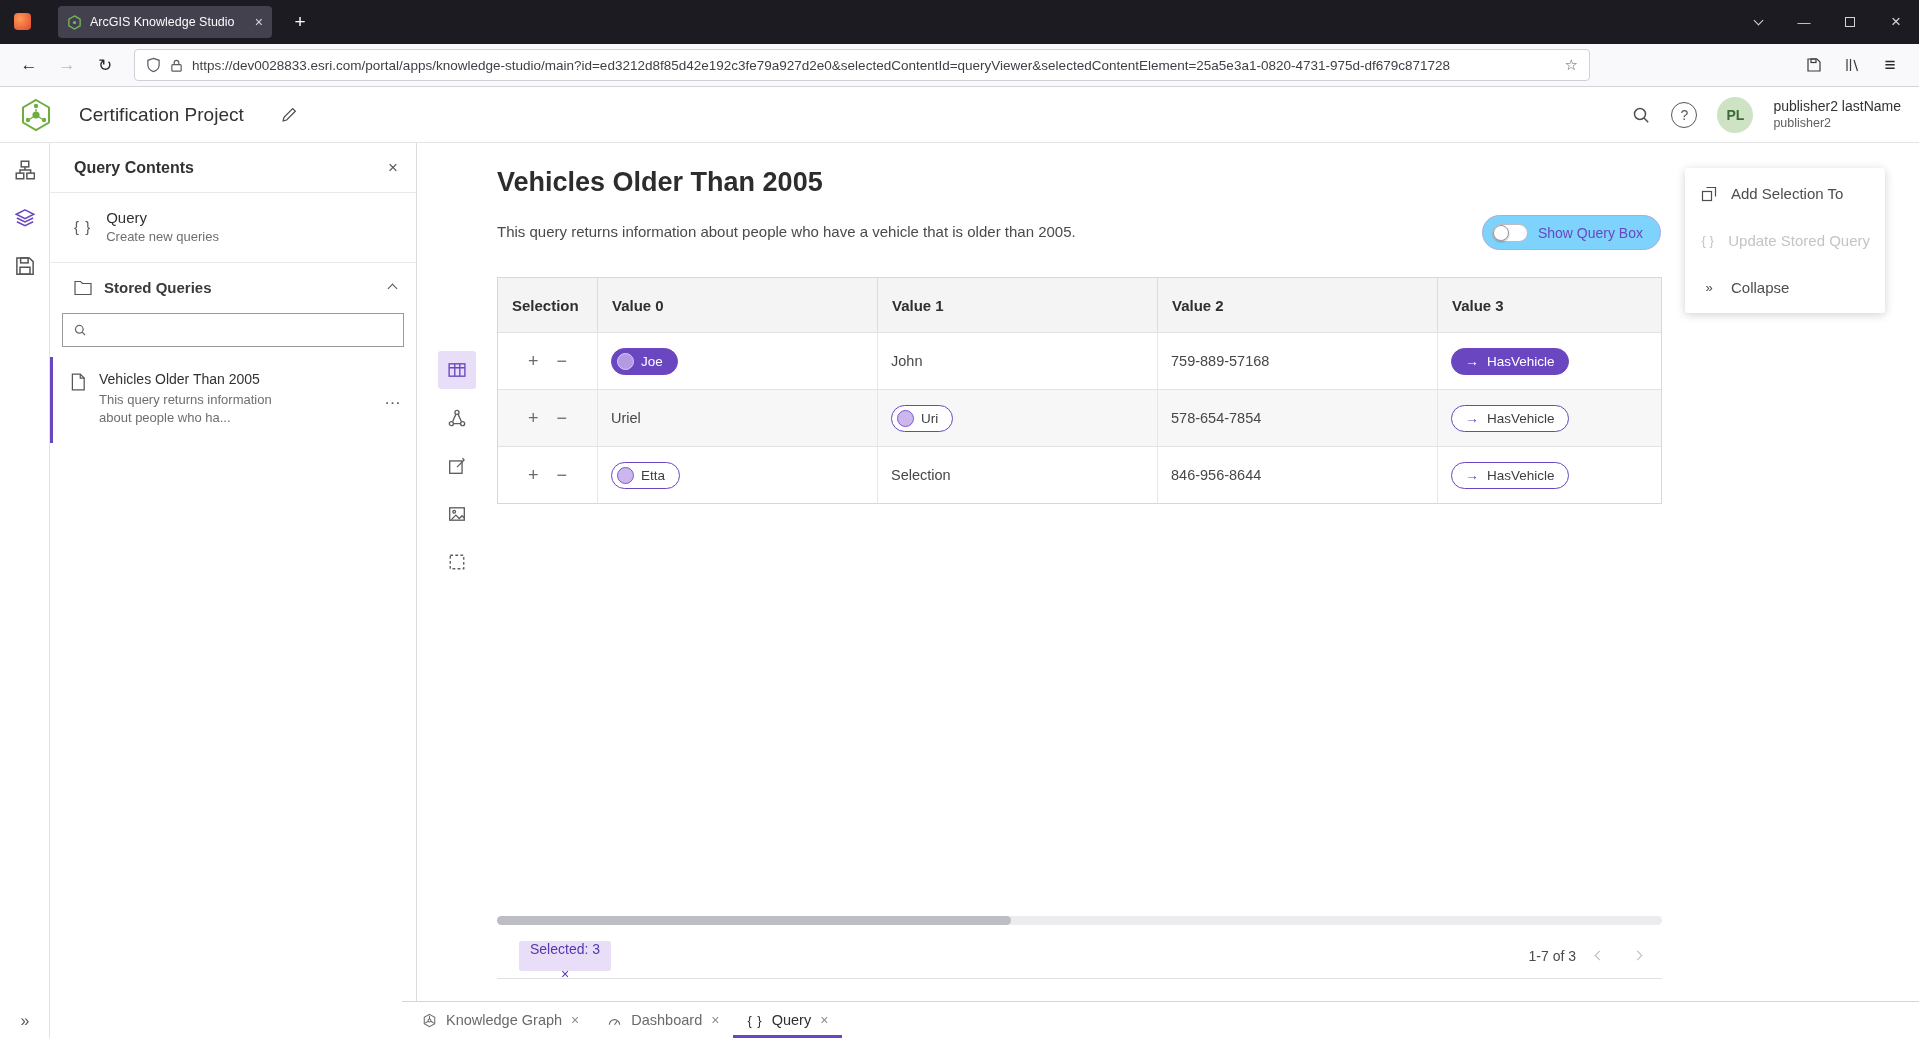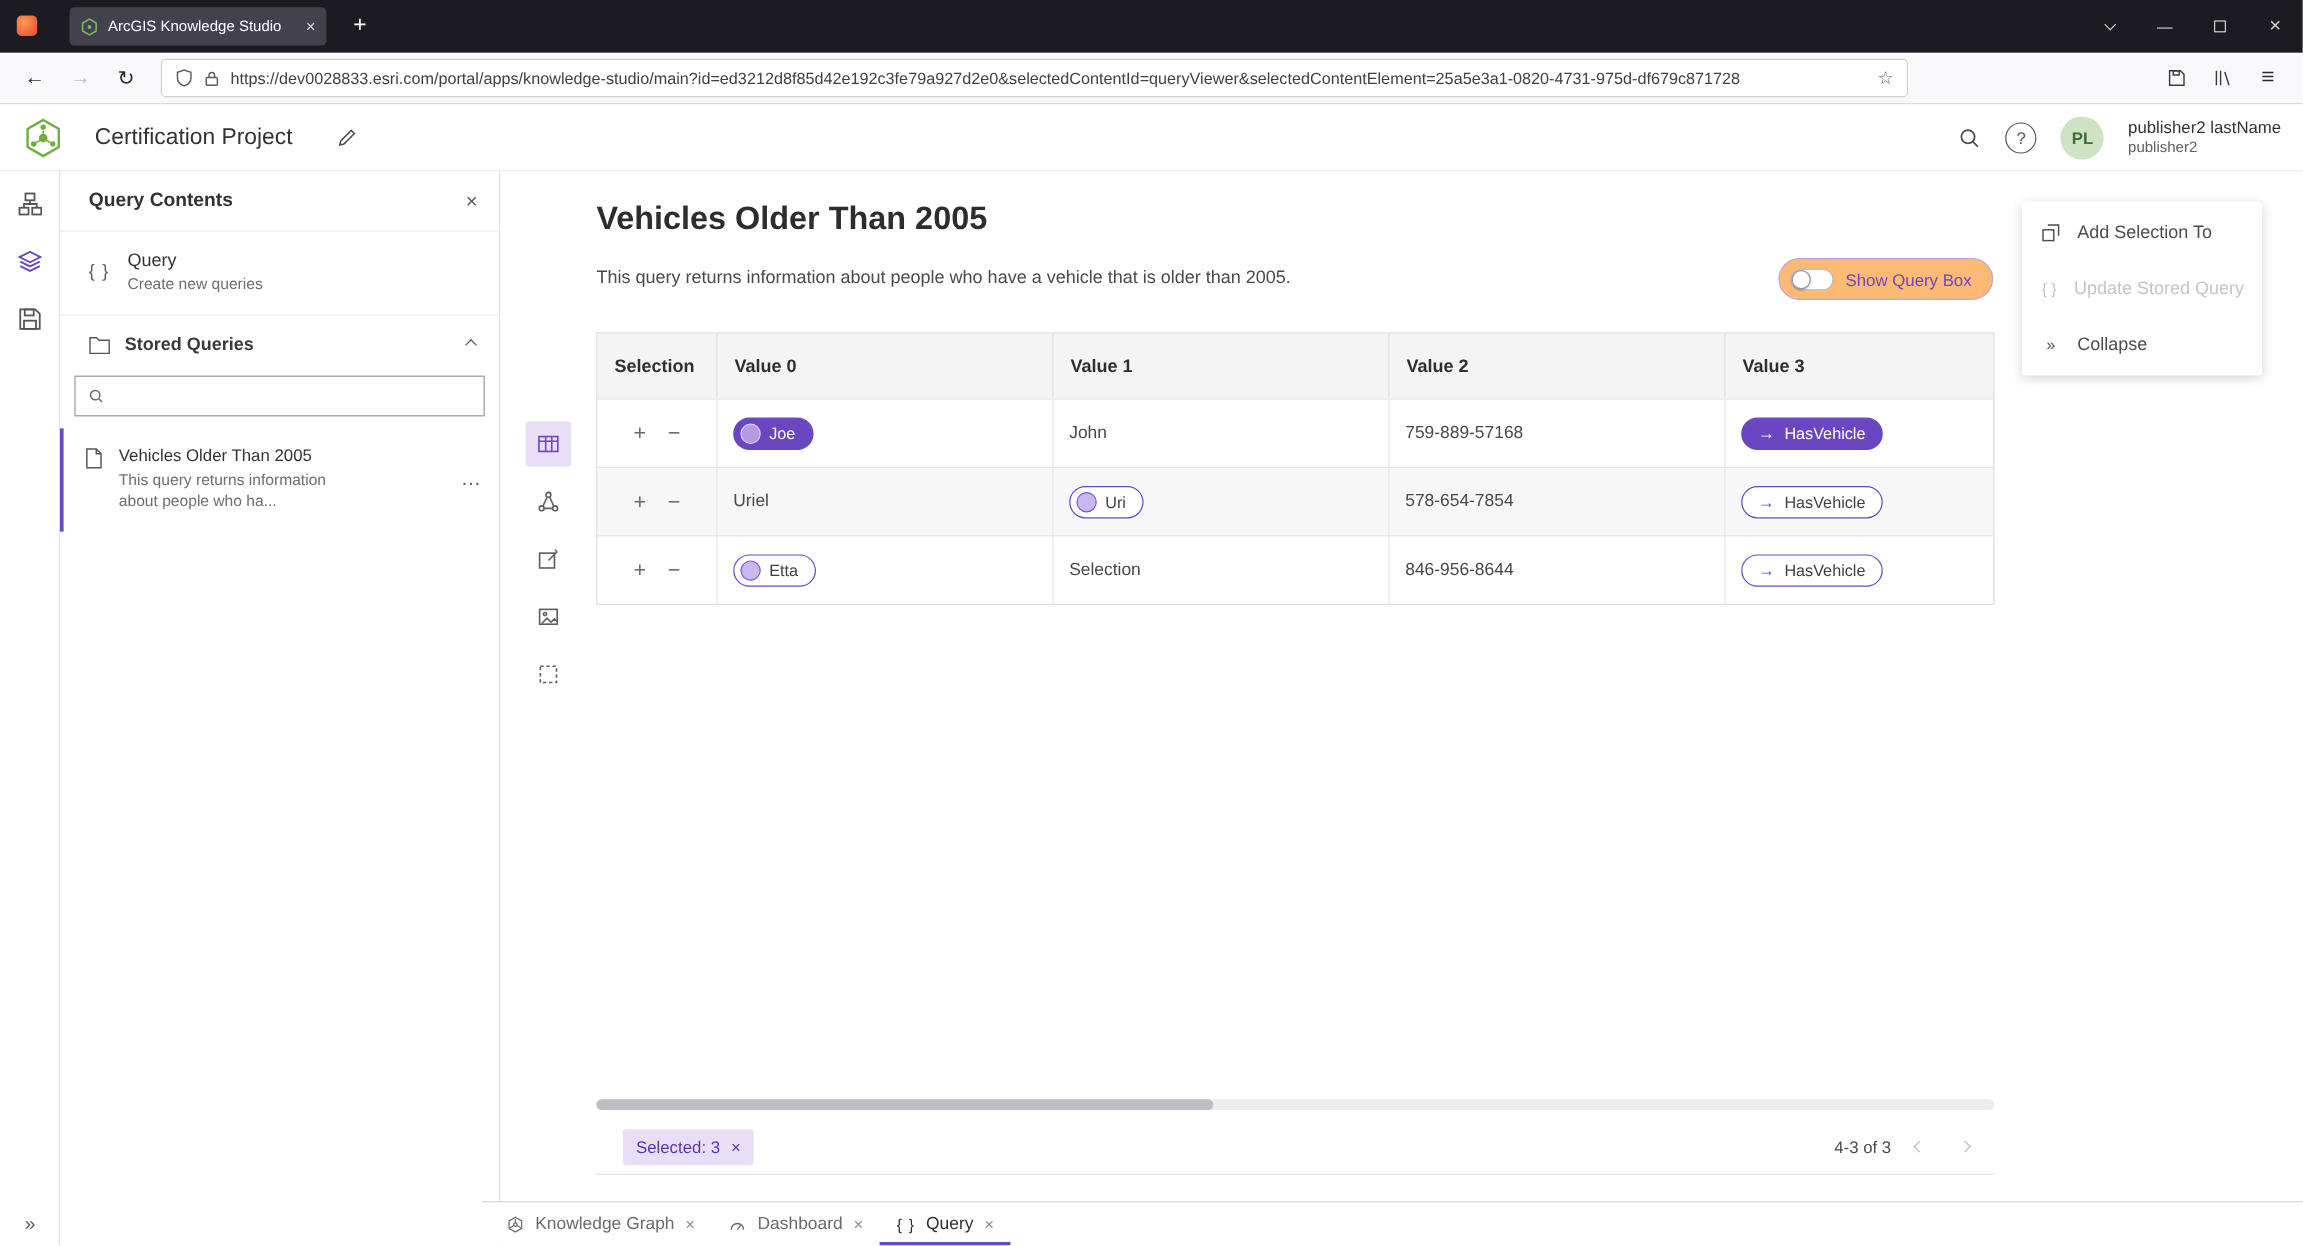--- a/index.html
+++ b/index.html
@@ -99,21 +99,21 @@
   .sq-more { margin-left:auto; align-self:center; color:#5a5a5a; font-size:17px;
              letter-spacing:1px; cursor:pointer; }
 
   
   #main { position:absolute; top:143px; left:417px; right:0; bottom:37px; background:#fff; }
   .page-title { position:absolute; left:80px; top:24px; font-size:27px; font-weight:600; color:#2d2d2d; }
   .page-desc  { position:absolute; left:80px; top:80px; font-size:15px; color:#4a4a4a; }
 
   .sqb-toggle { position:absolute; top:72px; right:258px; height:35px; display:flex; align-items:center;
                 gap:10px; padding:0 17px 0 9px; border:1px solid #b6a5e3; border-radius:18px;
-                color:var(--accent); font-size:14px; background:#fdba74; cursor:pointer; }
+                color:var(--accent); font-size:14px; background:#7dd3fc; cursor:pointer; }
   .switch-track { width:36px; height:18px; border-radius:10px; border:1px solid #bcbcc2;
                   background:#fff; position:relative; }
   .switch-knob { position:absolute; left:0; top:0; width:16px; height:16px; border-radius:50%;
                  background:#fff; border:1px solid #98989e; box-shadow:0 1px 2px rgba(0,0,0,.25); }
 
   .viewbar { position:absolute; left:21px; top:208px; width:40px; display:flex;
              flex-direction:column; gap:10px; }
   .view-btn { width:38px; height:38px; display:flex; align-items:center; justify-content:center;
               color:#5f5f5f; border-radius:3px; cursor:pointer; }
   .view-btn.active { background:var(--accent-light); color:var(--accent); }
@@ -149,21 +149,21 @@
   .rel-pill.filled .rel-arrow { color:#fff; }
 
   .hscroll { position:absolute; left:0; right:0; top:639px; height:9px; background:#ececef;
              border-radius:5px; cursor:pointer; }
   .hthumb { position:absolute; left:0; top:0; bottom:0; width:514px; background:#bdbdc4;
             border-radius:5px; cursor:grab; }
 
   .tfoot { position:absolute; left:0; right:0; top:656px; height:46px; display:flex;
            align-items:center; padding:0 10px 0 22px; border-bottom:1px solid #e0e0e0; }
   .chip { display:inline-flex; align-items:center; gap:9px; height:30px; padding:0 11px;
-          background:var(--accent-light); color:#5636ad; border-radius:3px; font-size:14px; }
+          background:var(--accent-light); color:#5636ad; border-radius:3px; font-size:14px;flex-direction:column; }
   .chip-x { font-size:14px; cursor:pointer; }
   .pager { margin-left:auto; display:flex; align-items:center; gap:8px; color:#4a4a4a; font-size:14px; }
   .page-btn { width:30px; height:30px; display:flex; align-items:center; justify-content:center;
               color:#b9b9bf; cursor:pointer; }
 
   
   #ctxmenu { position:absolute; left:1685px; top:168px; width:200px; background:#fff;
              box-shadow:0 2px 10px rgba(0,0,0,.18); border-radius:3px; padding:2px 0; }
   .menu-item { display:flex; align-items:center; gap:13px; height:47px; padding:0 15px;
                font-size:15px; color:#4d4d4d; cursor:pointer; }
@@ -498,21 +498,21 @@
       </div>
       <div class="hscroll">
         <div class="hthumb"></div>
       </div>
       <div class="tfoot">
         <span class="chip">
           <span>Selected: 3</span>
           <span class="chip-x">×</span>
         </span>
         <div class="pager">
-          <span>4-3 of 3</span>
+          <span>1-7 of 3</span>
           <span class="page-btn">
               <i class="chev left"></i>
             </span>
           <span class="page-btn">
               <i class="chev right"></i>
             </span>
         </div>
       </div>
     </div>
   </main>

